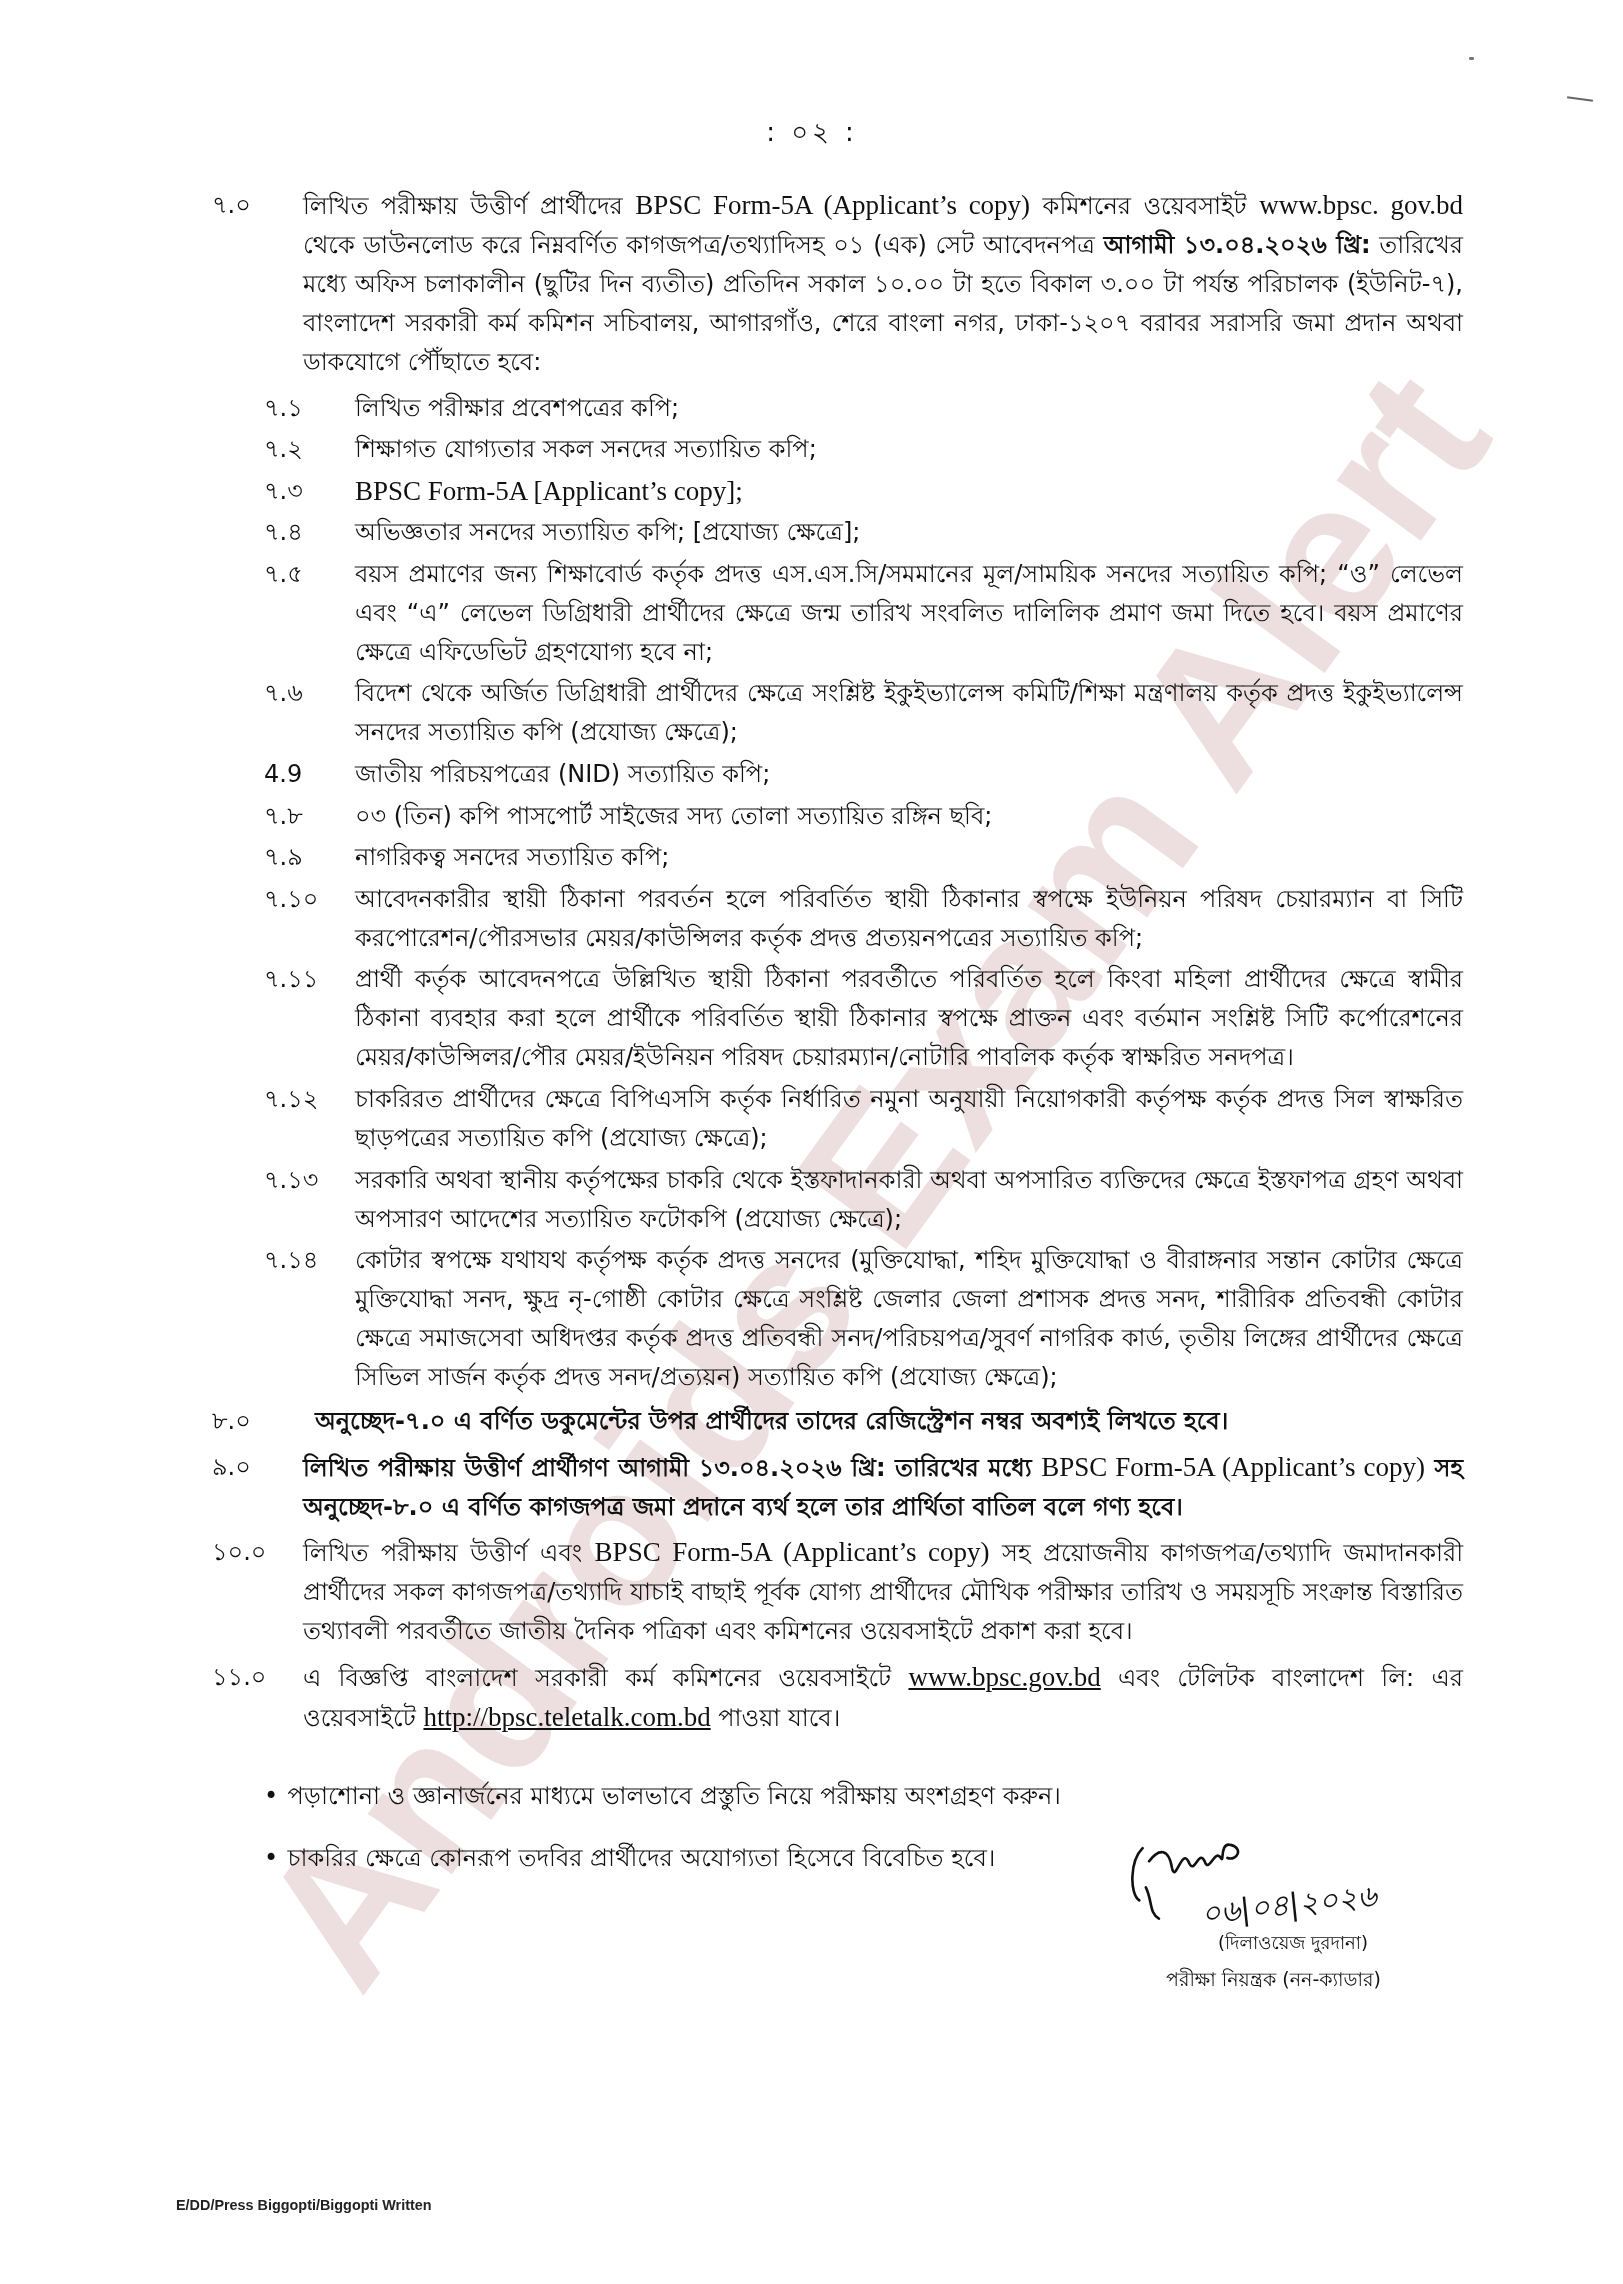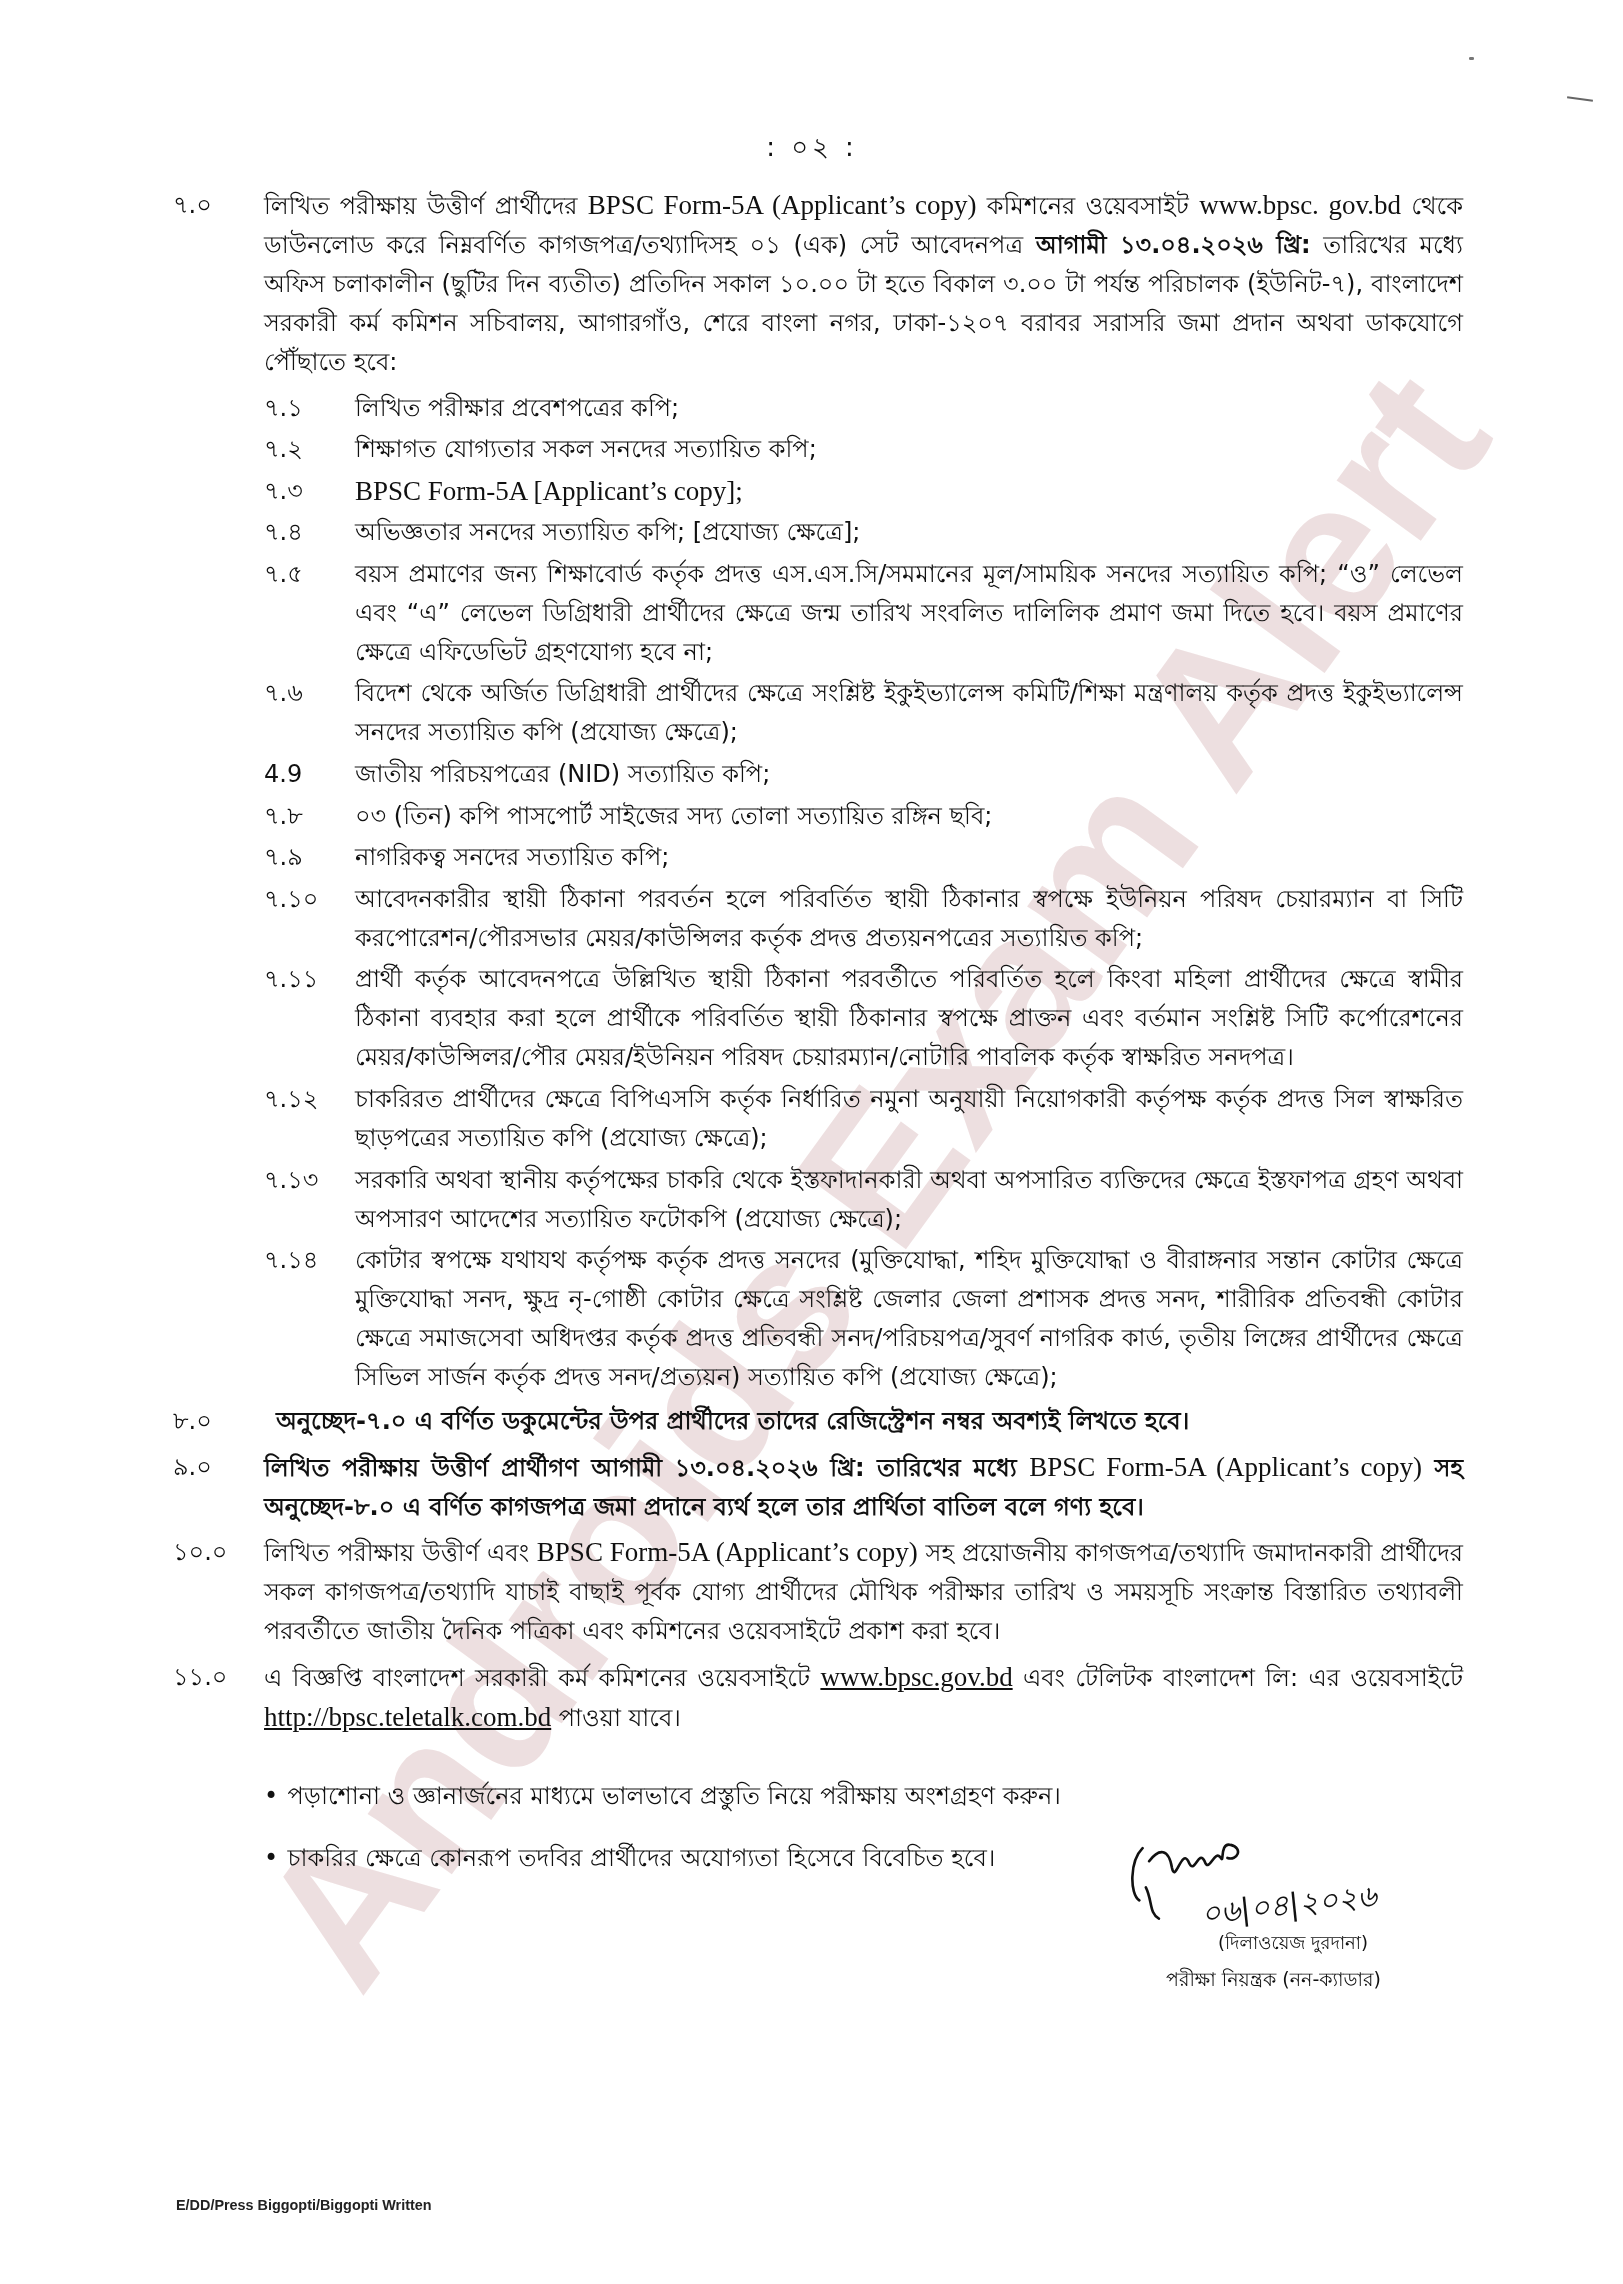--- a/index.html
+++ b/index.html
@@ -3,29 +3,29 @@
 <meta charset="utf-8">
 <style>
   html, body { margin: 0; padding: 0; background: #ffffff; }
   body {
     width: 1624px; height: 2284px; position: relative; overflow: hidden;
     font-family: "DejaVu Sans", "Liberation Sans", sans-serif;
     color: #111;
   }
   .page { position: absolute; inset: 0; }
   .page-num {
-    position: absolute; top: 127px; left: 0; width: 100%;
+    position: absolute; top: 112px; left: 0; width: 100%;
     text-align: center; font-size: 26px; letter-spacing: 3.9px;
   }
   .content {
     position: absolute; top: 186px; left: 173px; width: 1290px;
     font-size: 24px; line-height: 39px;
   }
   .para { display: flex; margin-bottom: 6.5px; }
-  .para .num { flex: 0 0 91px; }
+  .para .num { flex: 0 0 91px; margin-left: 39px; }
   .para .body { flex: 1; text-align: justify; }
   .sub { display: flex; margin-left: 91px; margin-bottom: 2.6px; }
   .sub .num { flex: 0 0 91px; }
   .sub .body { flex: 1; text-align: justify; }
   .bold { font-weight: bold; }
   .latin { font-family: "Liberation Serif", "DejaVu Serif", serif; font-size: 27px; }
   .link { text-decoration: underline; font-family: "Liberation Serif", serif; font-size: 27px; }
   .bullets { margin-top: 39px; margin-left: 91px; }
   .bullet { display: flex; margin-bottom: 23.5px; }
   .bullet .dot { flex: 0 0 23.5px; }

